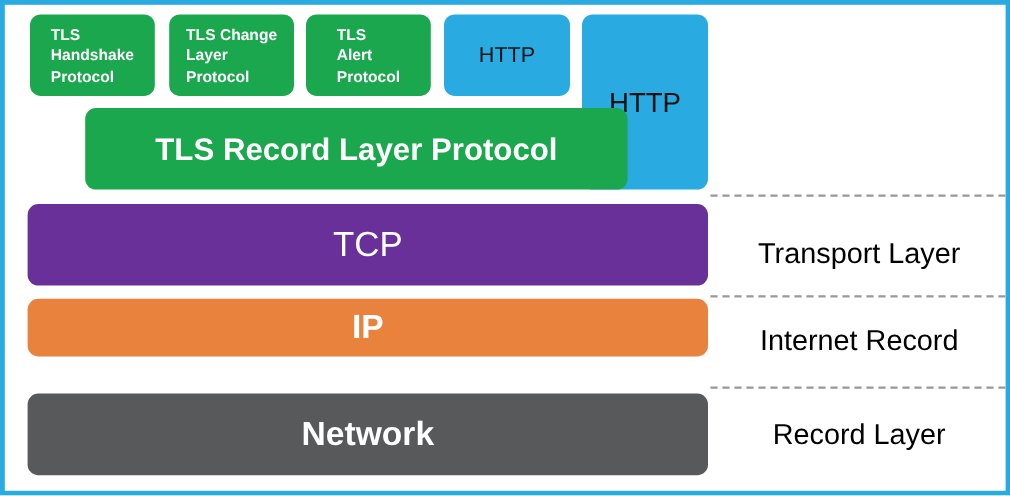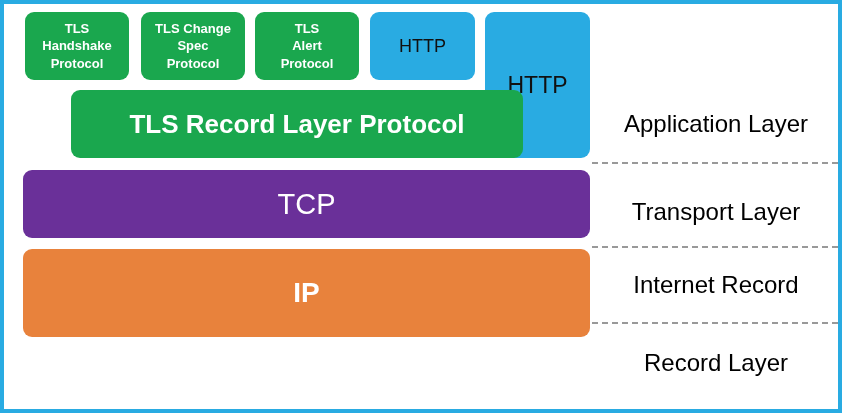--- a/index.html
+++ b/index.html
@@ -8,37 +8,37 @@
     --box_text_light:#FFFFFF; --box_text_dark:#111111; --label_text:#000000;
   }
   html,body{margin:0;padding:0;background:#fff;}
   body{width:842px;height:413px;font-family:"Liberation Sans", sans-serif;}
   .frame{
     position:relative;width:842px;height:413px;box-sizing:border-box;
     border:4px solid var(--border);background:#fff;overflow:hidden;
   }
   .box{
     position:absolute;display:flex;align-items:center;justify-content:center;
-    text-align:center;border-radius:9px;box-sizing:border-box;
+    border-radius:9px;box-sizing:border-box;
   }
   .green{background:var(--green);color:var(--box_text_light);}
   .blue{background:var(--blue);color:var(--box_text_dark);}
   .purple{background:var(--purple);color:var(--box_text_light);}
   .orange{background:var(--orange);color:var(--box_text_light);}
   .gray{background:var(--gray);color:var(--box_text_light);}
 
   .small-box{font-size:13px;font-weight:700;line-height:1.32;white-space:pre-line;}
   .b-hs{left:21px;top:8px;width:104px;height:68px;}
   .b-cs{left:137px;top:8px;width:104px;height:68px;}
   .b-al{left:251px;top:8px;width:104px;height:68px;}
   .b-hsmall{left:366px;top:8px;width:105px;height:68px;font-size:18px;font-weight:400;}
   .b-htall{left:481px;top:8px;width:105px;height:146px;font-size:23px;font-weight:400;}
   .b-record{left:19px;top:86px;width:452px;height:68px;font-size:26px;font-weight:700;margin-left:48px;}
   .b-tcp{left:19px;top:166px;width:567px;height:68px;font-size:29px;font-weight:400;}
-  .b-ip{left:19px;top:245px;width:567px;height:88px;font-size:28px;font-weight:700;}
+  .b-ip{left:19px;top:245px;width:567px;height:48px;font-size:28px;font-weight:700;}
   .b-net{left:19px;top:324px;width:567px;height:68px;font-size:28px;font-weight:700;}
 
   .layer-label{
     position:absolute;left:592px;width:240px;height:52px;
     display:flex;align-items:center;justify-content:center;
     color:var(--label_text);font-size:24px;font-weight:400;white-space:nowrap;
   }
   .l-app{top:94px;}
   .l-transport{top:182px;}
   .l-internet{top:255px;}
@@ -55,39 +55,39 @@
 </head>
 <body>
 
 <div class="frame">
 
   <div class="box green small-box b-hs">TLS
 Handshake
 Protocol</div>
 
   <div class="box green small-box b-cs">TLS Change
-Spec
+Layer
 Protocol</div>
 
   <div class="box green small-box b-al">TLS
 Alert
 Protocol</div>
 
   <div class="box blue b-hsmall">HTTP</div>
 
   <div class="box blue b-htall">HTTP</div>
 
   <div class="box green b-record">TLS Record Layer Protocol</div>
 
   <div class="box purple b-tcp">TCP</div>
 
   <div class="box orange b-ip">IP</div>
 
+  <div class="box gray b-net">Network</div>
 
-  <div class="layer-label l-app">Application Layer</div>
 
   <div class="layer-label l-transport">Transport Layer</div>
 
   <div class="layer-label l-internet">Internet Record</div>
 
   <div class="layer-label l-network">Record Layer</div>
 
   <div class="divider d-1"></div>
   <div class="divider d-2"></div>
   <div class="divider d-3"></div>

